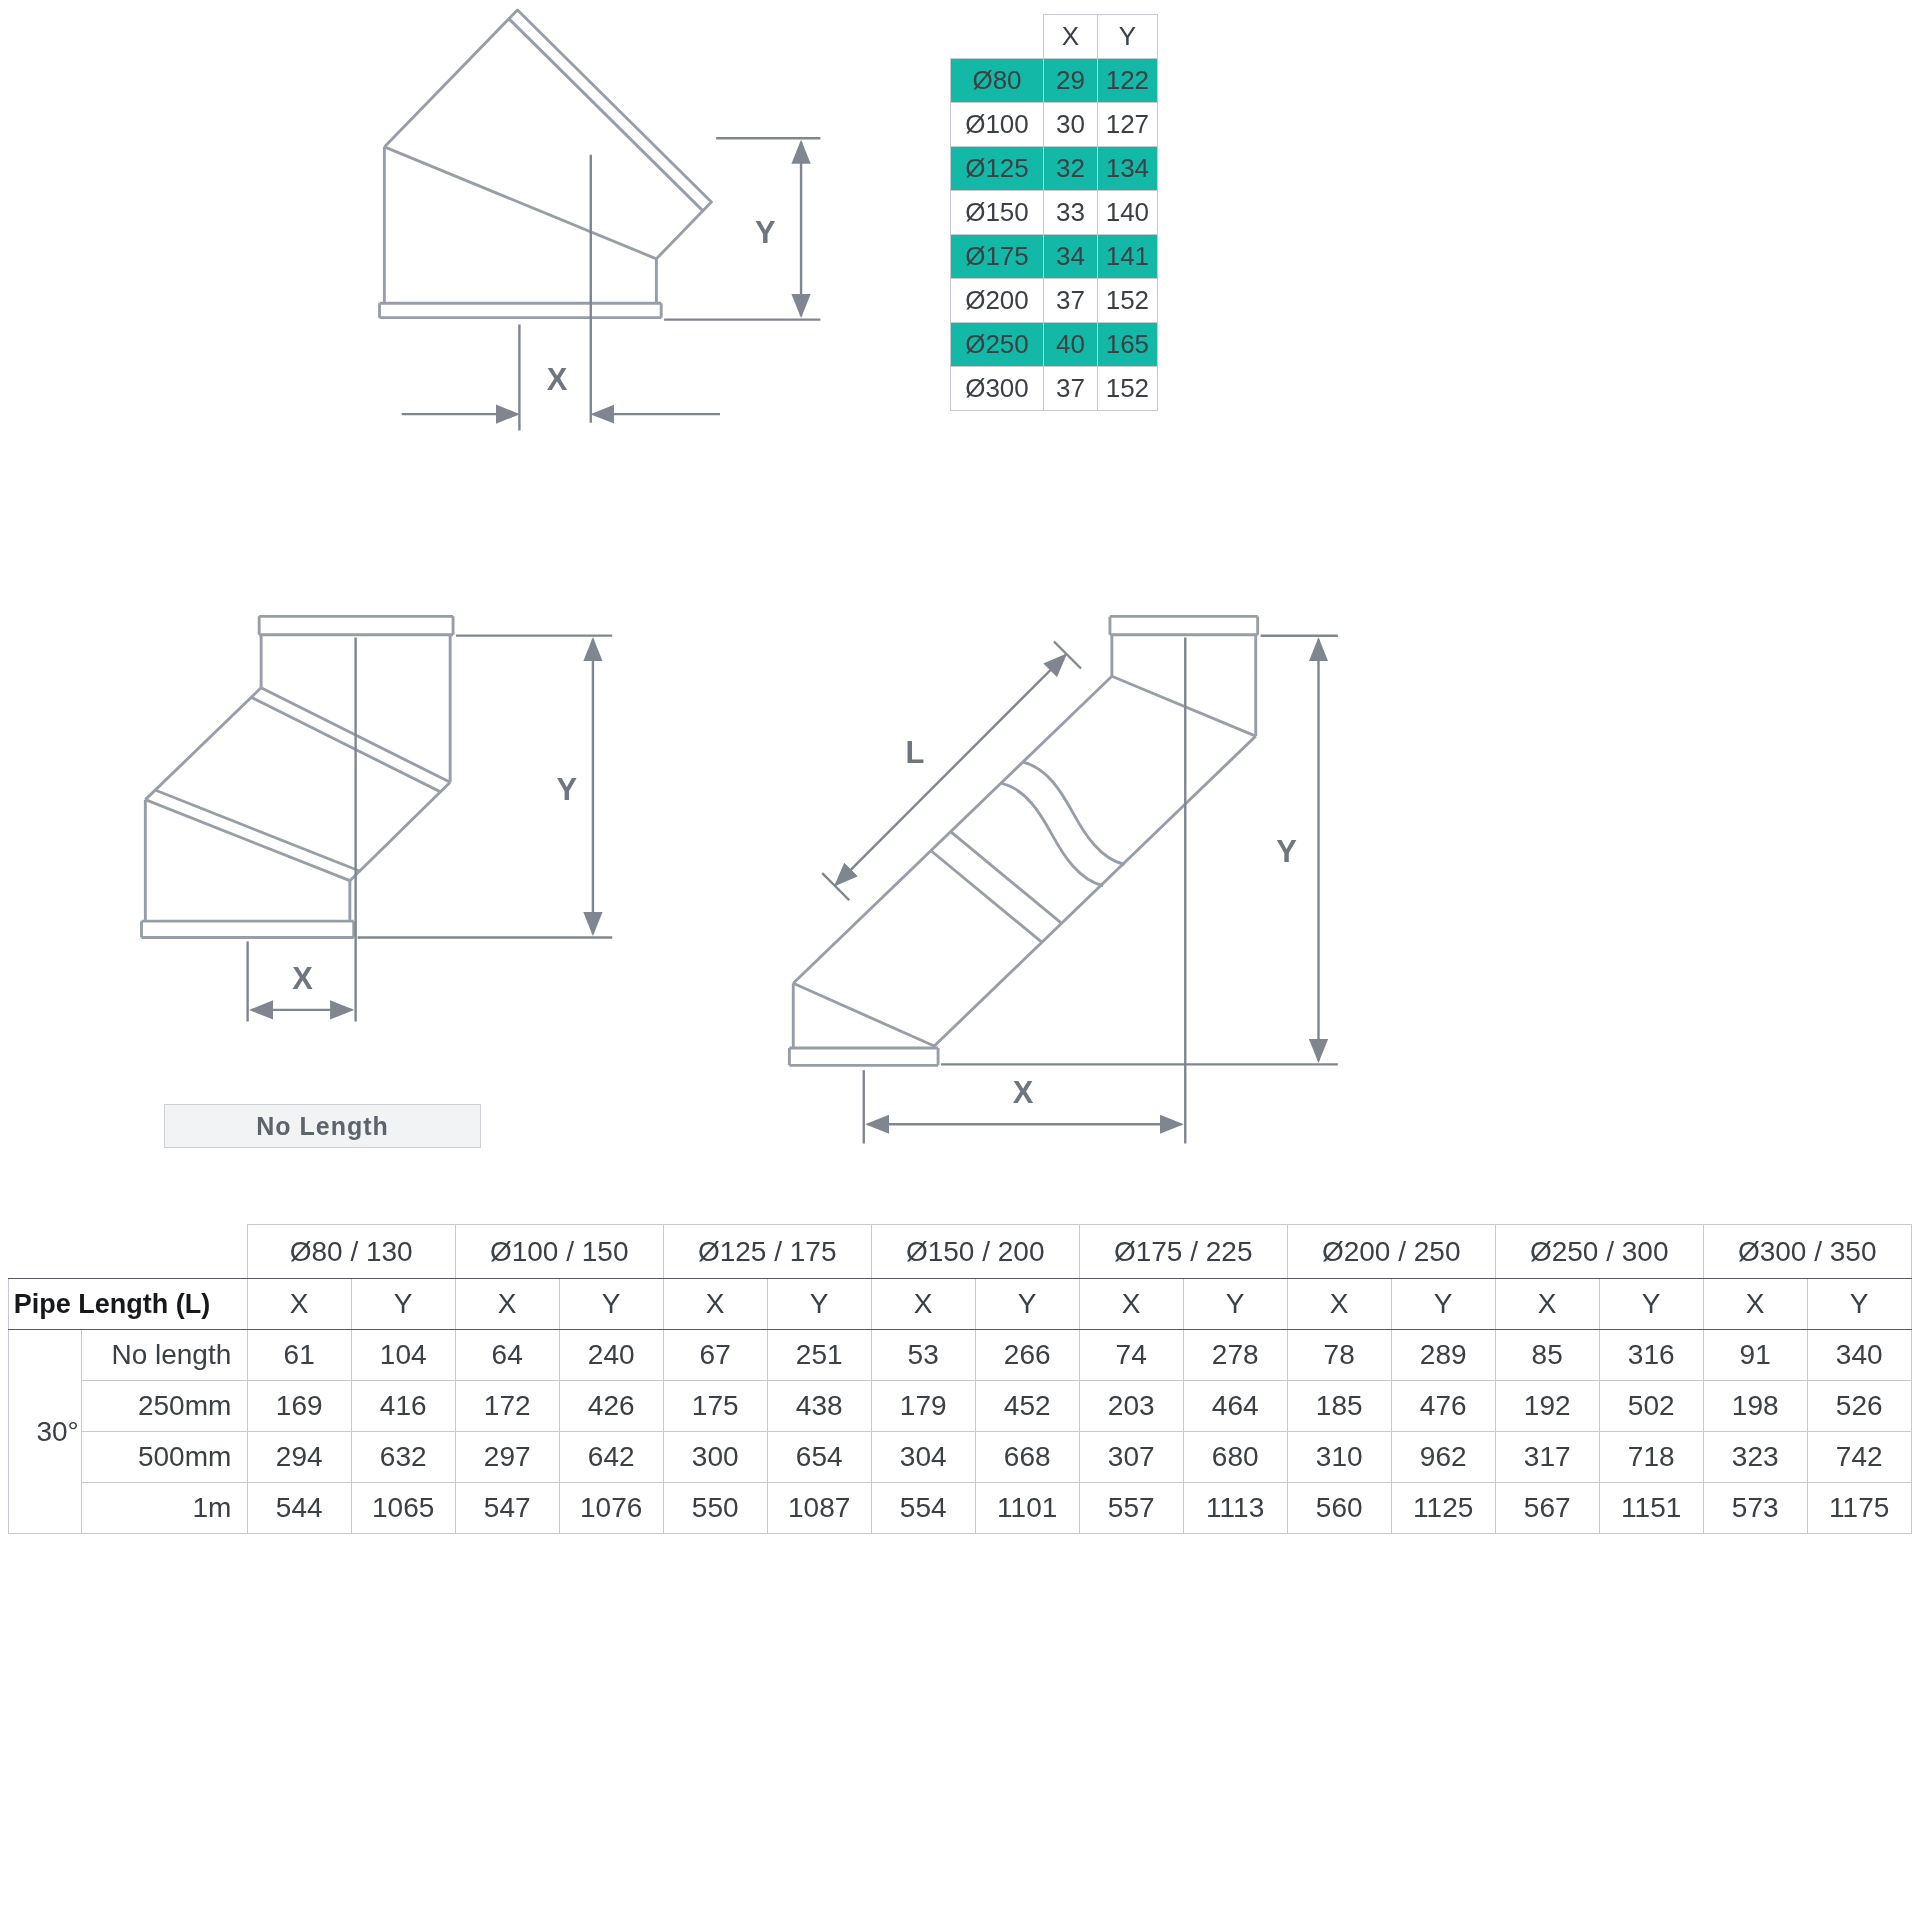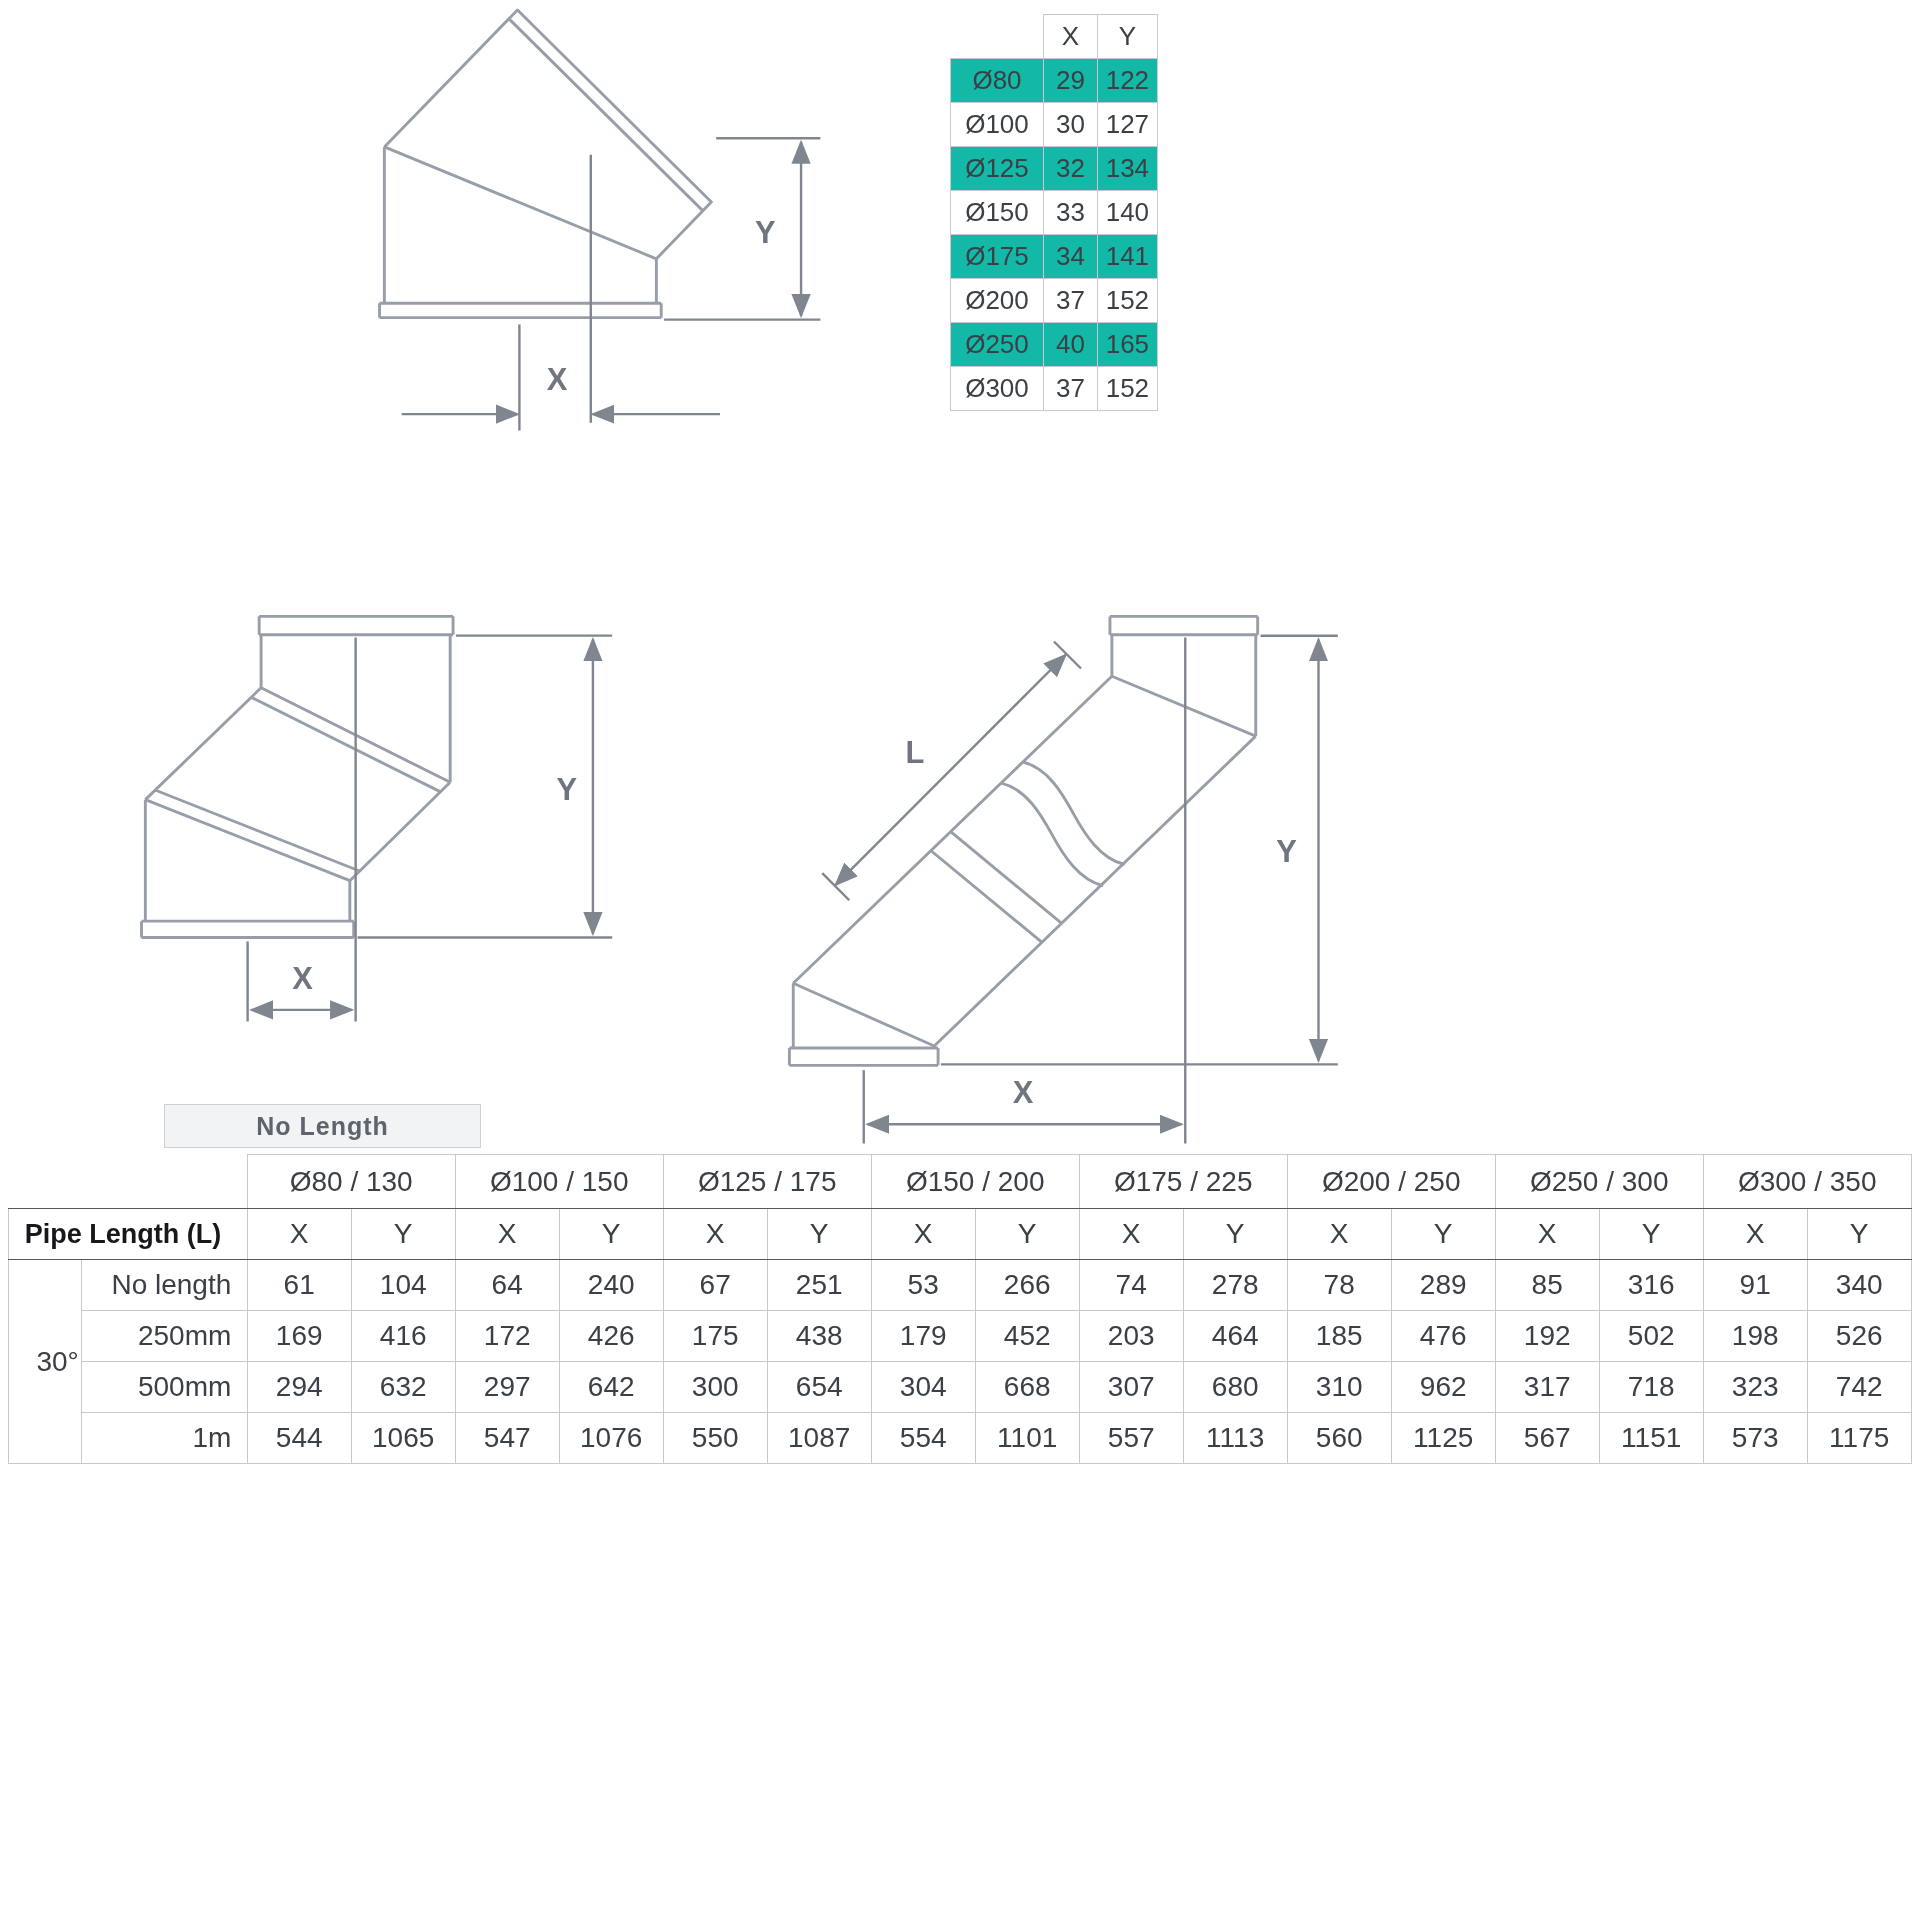--- a/index.html
+++ b/index.html
@@ -25,33 +25,33 @@
   .small-table th,.small-table td{
     border:1px solid #c6cad0;height:43px;font-weight:400;padding:0 7.7px;
   }
   .small-table col.c-label{width:93px;}
   .small-table col.c-val{width:54px;}
   .small-table th.corner{border-top:none;border-left:none;}
   .small-table tr.hl{background:#14b8a6;}
 
   
   .big-table{
-    position:absolute;left:7.7px;top:1154px;
+    position:absolute;left:7.7px;top:1224px;
     border-collapse:collapse;table-layout:fixed;
     font-size:28px;color:#3b4046;text-align:center;
   }
   .big-table th,.big-table td{
     border:1px solid #c6cad0;font-weight:400;height:50px;padding:0 1.9px;
     overflow:hidden;white-space:nowrap;
   }
   .big-table thead tr.group-row th{height:53px;border-bottom:1.9px solid #54585f;}
   .big-table thead tr.xy-row th{border-bottom:1.9px solid #54585f;}
   .big-table th.corner{border-top:none;border-left:none;background:#fff;}
   .big-table th.plabel{
-    font-weight:700;color:#16181b;text-align:left;padding-left:16px;font-size:27px;
+    font-weight:700;color:#16181b;text-align:left;padding-left:5px;font-size:27px;
   }
   .big-table td.rlabel{text-align:right;padding-right:15.4px;}
   .big-table td.angle{text-align:right;}
 
   
   .badge{
     position:absolute;left:164px;top:1104px;width:315px;height:42px;
     background:#f2f3f4;border:1px solid #cdd1d6;
     display:flex;align-items:center;justify-content:center;
     font-size:25px;font-weight:700;color:#5d646c;letter-spacing:1px;

